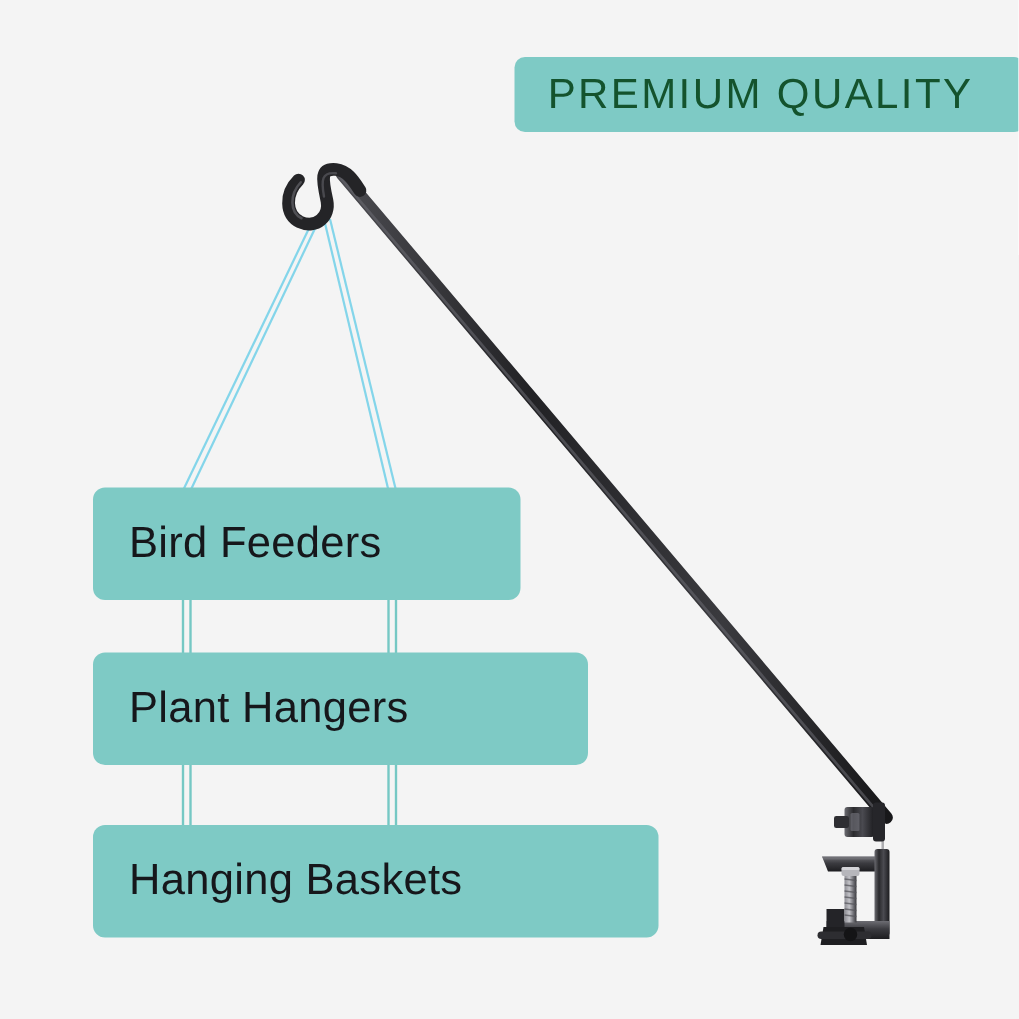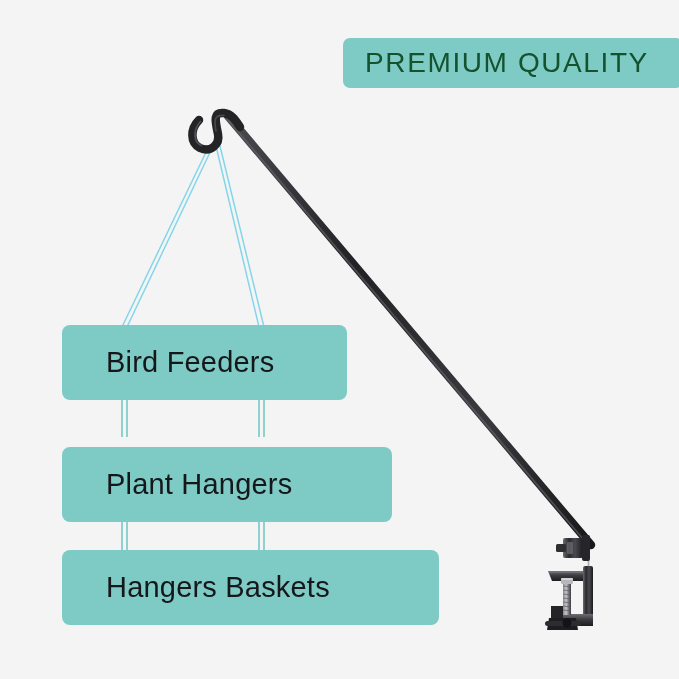--- a/index.html
+++ b/index.html
@@ -52,25 +52,24 @@
     box-sizing: border-box;
     padding-left: 24px;
   }
   .feature-box .feature-text {
     font-family: "Liberation Sans", sans-serif;
     font-size: 29px;
     font-weight: 400;
     letter-spacing: 0.2px;
     color: #16171b;
     white-space: nowrap;
-    margin-left: 20px;
   }
 
   #box-bird-feeders     { left: 62px; top: 325px; width: 285px; }
-  #box-plant-hangers    { left: 62px; top: 447px; width: 330px; }
+  #box-plant-hangers    { left: 62px; top: 435px; width: 330px; }
   #box-hanging-baskets  { left: 62px; top: 550px; width: 377px; }
 
   
   #artwork {
     position: absolute;
     left: 0;
     top: 0;
     width: 679px;
     height: 679px;
     pointer-events: none;
@@ -206,16 +205,16 @@
 
   <div id="box-bird-feeders" class="feature-box">
     <span class="feature-text">Bird Feeders</span>
   </div>
 
   <div id="box-plant-hangers" class="feature-box">
     <span class="feature-text">Plant Hangers</span>
   </div>
 
   <div id="box-hanging-baskets" class="feature-box">
-    <span class="feature-text">Hangers Baskets</span>
+    <span class="feature-text">Hanging Baskets</span>
   </div>
 
 </div>
 
 </body></html>

